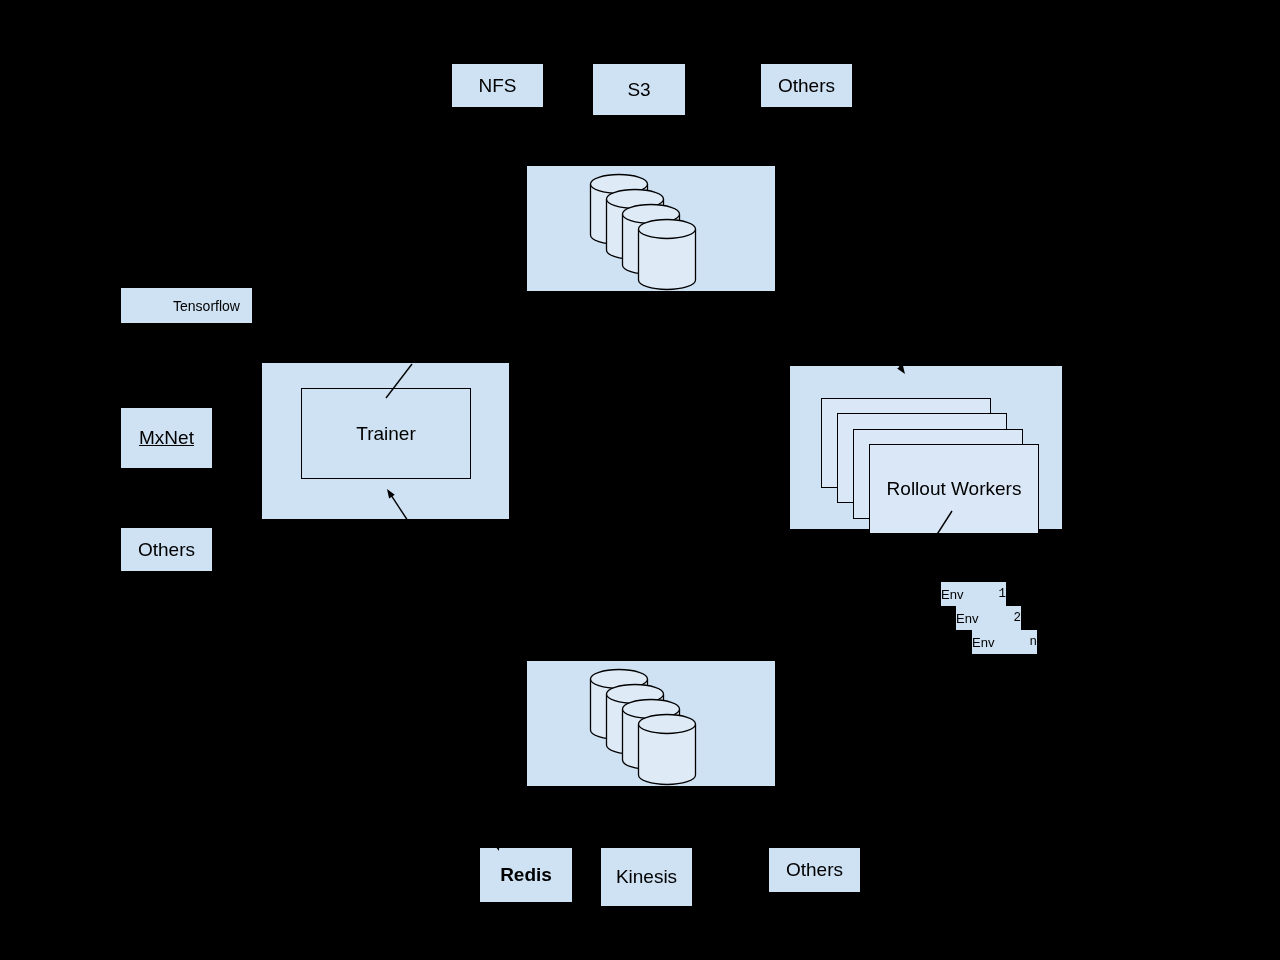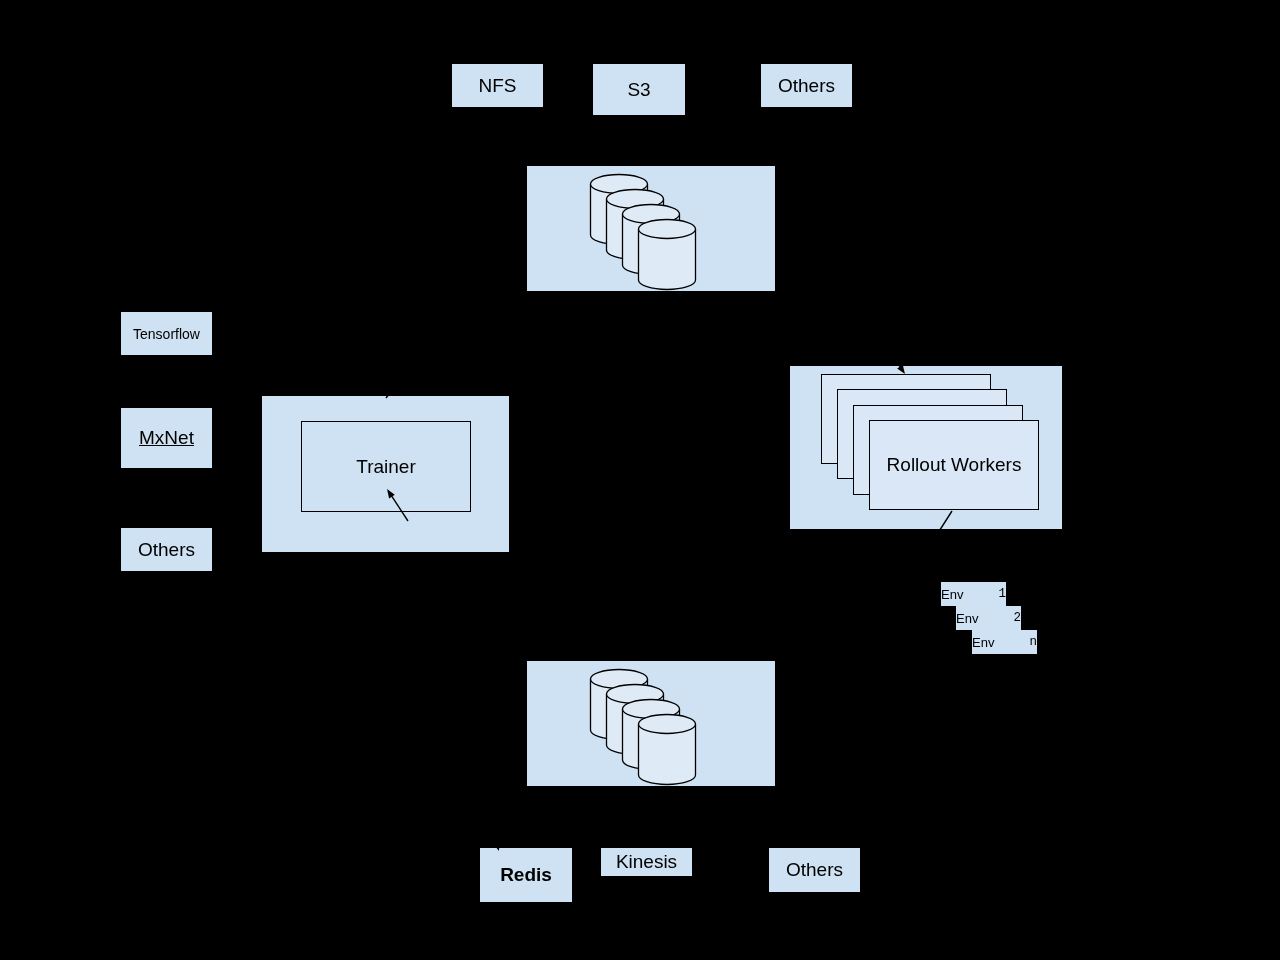--- a/index.html
+++ b/index.html
@@ -13,21 +13,21 @@
     display:flex;align-items:center;justify-content:center;
   }
   .box span{white-space:nowrap;}
   .fs18{font-size:19px;}
   .fs14{font-size:14px;}
   .container{position:absolute;background:var(--node-fill,#cfe2f3);}
   .cyl{position:absolute;left:0;top:0;width:100%;height:100%;}
   .card{
     position:absolute;width:170px;height:90px;box-sizing:border-box;
     background:var(--card-fill,#d9e7f6);border:1px solid var(--stroke,#000);
-    display:flex;align-items:center;justify-content:center;font-size:19px;
+    display:flex;align-items:center;justify-content:center;font-size:19px;margin-top:24px;
   }
   .inner-rect{
     position:absolute;left:39px;top:25px;width:170px;height:91px;box-sizing:border-box;
     background:var(--node-fill,#cfe2f3);border:1px solid var(--stroke,#000);
     display:flex;align-items:center;justify-content:center;font-size:19px;
   }
   .env{
     position:absolute;width:65px;height:24px;background:var(--node-fill,#cfe2f3);
     display:flex;align-items:center;justify-content:space-between;font-size:13px;
   }
@@ -55,31 +55,31 @@
         <ellipse cx="92" cy="18" rx="28.5" ry="9.5" fill="#dfeaf7" stroke="#000000" stroke-width="1.3"></ellipse>
         <path d="M 79.5 33 L 79.5 84 A 28.5 9.5 0 0 0 136.5 84 L 136.5 33" fill="#dfeaf7" stroke="#000000" stroke-width="1.3"></path>
         <ellipse cx="108" cy="33" rx="28.5" ry="9.5" fill="#dfeaf7" stroke="#000000" stroke-width="1.3"></ellipse>
         <path d="M 95.5 48 L 95.5 99 A 28.5 9.5 0 0 0 152.5 99 L 152.5 48" fill="#dfeaf7" stroke="#000000" stroke-width="1.3"></path>
         <ellipse cx="124" cy="48" rx="28.5" ry="9.5" fill="#dfeaf7" stroke="#000000" stroke-width="1.3"></ellipse>
         <path d="M 111.5 63 L 111.5 114 A 28.5 9.5 0 0 0 168.5 114 L 168.5 63" fill="#dfeaf7" stroke="#000000" stroke-width="1.3"></path>
         <ellipse cx="140" cy="63" rx="28.5" ry="9.5" fill="#dfeaf7" stroke="#000000" stroke-width="1.3"></ellipse>
       </svg>
   </div>
 
-  <div class="box fs14" style="left:121px;top:312px;width:91px;height:43px;">
+  <div class="box fs14" style="left:121px;top:288px;width:91px;height:35px;padding-left:40px;">
     <span>Tensorflow</span>
   </div>
   <div class="box fs18" style="left:121px;top:408px;width:91px;height:60px;text-decoration:underline;">
     <span>MxNet</span>
   </div>
   <div class="box fs18" style="left:121px;top:528px;width:91px;height:43px;">
     <span>Others</span>
   </div>
 
-  <div class="container" style="left:262px;top:396px;width:247px;height:156px;">
+  <div class="container" style="left:262px;top:363px;width:247px;height:156px;">
     <div class="inner-rect">
       <span>Trainer</span>
     </div>
   </div>
 
   <div class="container" style="left:790px;top:366px;width:272px;height:163px;">
     <div class="card" style="left:31px;top:8px;"></div>
     <div class="card" style="left:47px;top:23px;"></div>
     <div class="card" style="left:63px;top:39px;"></div>
     <div class="card" style="left:79px;top:54px;">
@@ -109,21 +109,21 @@
         <path d="M 95.5 48 L 95.5 99 A 28.5 9.5 0 0 0 152.5 99 L 152.5 48" fill="#dfeaf7" stroke="#000000" stroke-width="1.3"></path>
         <ellipse cx="124" cy="48" rx="28.5" ry="9.5" fill="#dfeaf7" stroke="#000000" stroke-width="1.3"></ellipse>
         <path d="M 111.5 63 L 111.5 114 A 28.5 9.5 0 0 0 168.5 114 L 168.5 63" fill="#dfeaf7" stroke="#000000" stroke-width="1.3"></path>
         <ellipse cx="140" cy="63" rx="28.5" ry="9.5" fill="#dfeaf7" stroke="#000000" stroke-width="1.3"></ellipse>
       </svg>
   </div>
 
   <div class="box fs18" style="left:480px;top:848px;width:92px;height:54px;font-weight:bold;">
     <span>Redis</span>
   </div>
-  <div class="box fs18" style="left:601px;top:848px;width:91px;height:28px;">
+  <div class="box fs18" style="left:601px;top:848px;width:91px;height:58px;">
     <span>Kinesis</span>
   </div>
   <div class="box fs18" style="left:769px;top:848px;width:91px;height:44px;">
     <span>Others</span>
   </div>
 
   <svg id="overlay">
       <line x1="412" y1="364" x2="386" y2="398" stroke="#000000" stroke-width="1.4"></line>
       <line x1="408" y1="521" x2="391.38925153189456" y2="495.6883832866965" stroke="#000000" stroke-width="1.4"></line>
       <polygon points="387,489 394.7804708702274,494.6589992964783 389.0953450765354,498.38986309858876" fill="#000000"></polygon>

